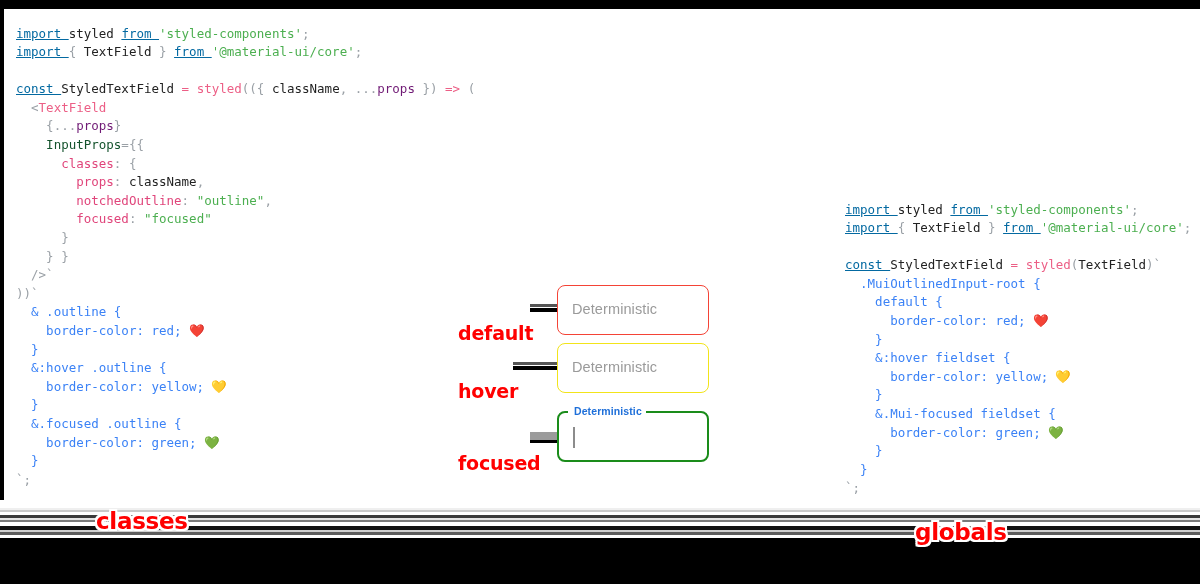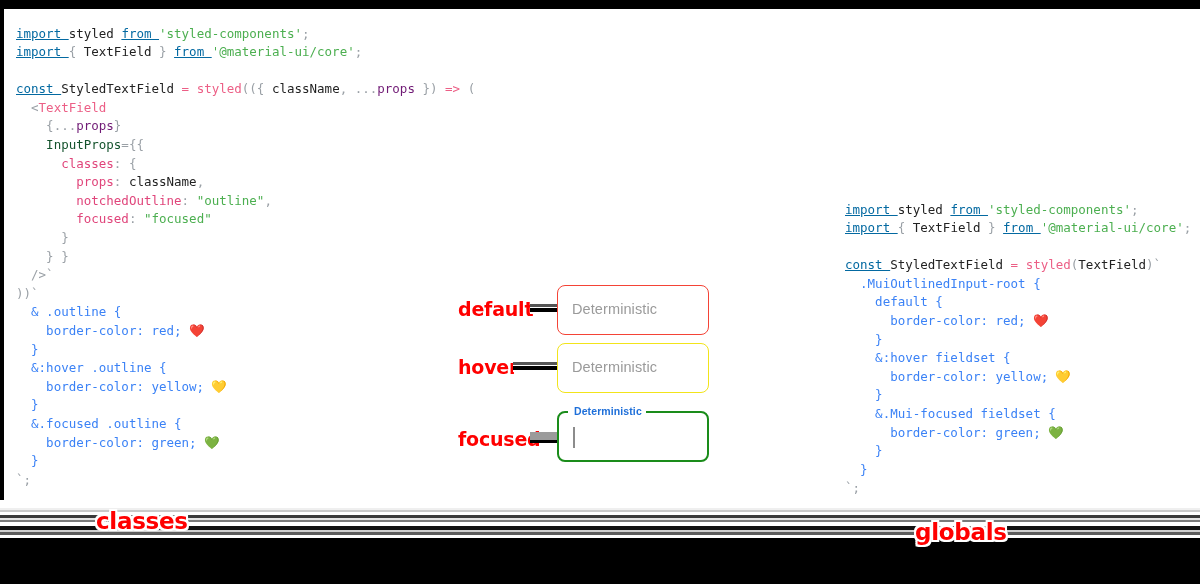--- a/index.html
+++ b/index.html
@@ -116,20 +116,21 @@
     font-weight: bold;
     font-size: 19px;
     color: #ff0000;
     letter-spacing: -0.2px;
     text-shadow:
       -1.5px -1.5px 0 #fff,  1.5px -1.5px 0 #fff,
       -1.5px  1.5px 0 #fff,  1.5px  1.5px 0 #fff,
       -1.5px 0 0 #fff, 1.5px 0 0 #fff,
       0 -1.5px 0 #fff, 0 1.5px 0 #fff;
     white-space: nowrap;
+    margin-top: 24px;
   }
   .anno-default { left: 458px; top: 298px; }
   .anno-hover   { left: 458px; top: 356px; }
   .anno-focused { left: 458px; top: 428px; }
 
   .connector {
     position: absolute;
     height: 11px;
     background:
       linear-gradient(to bottom,

